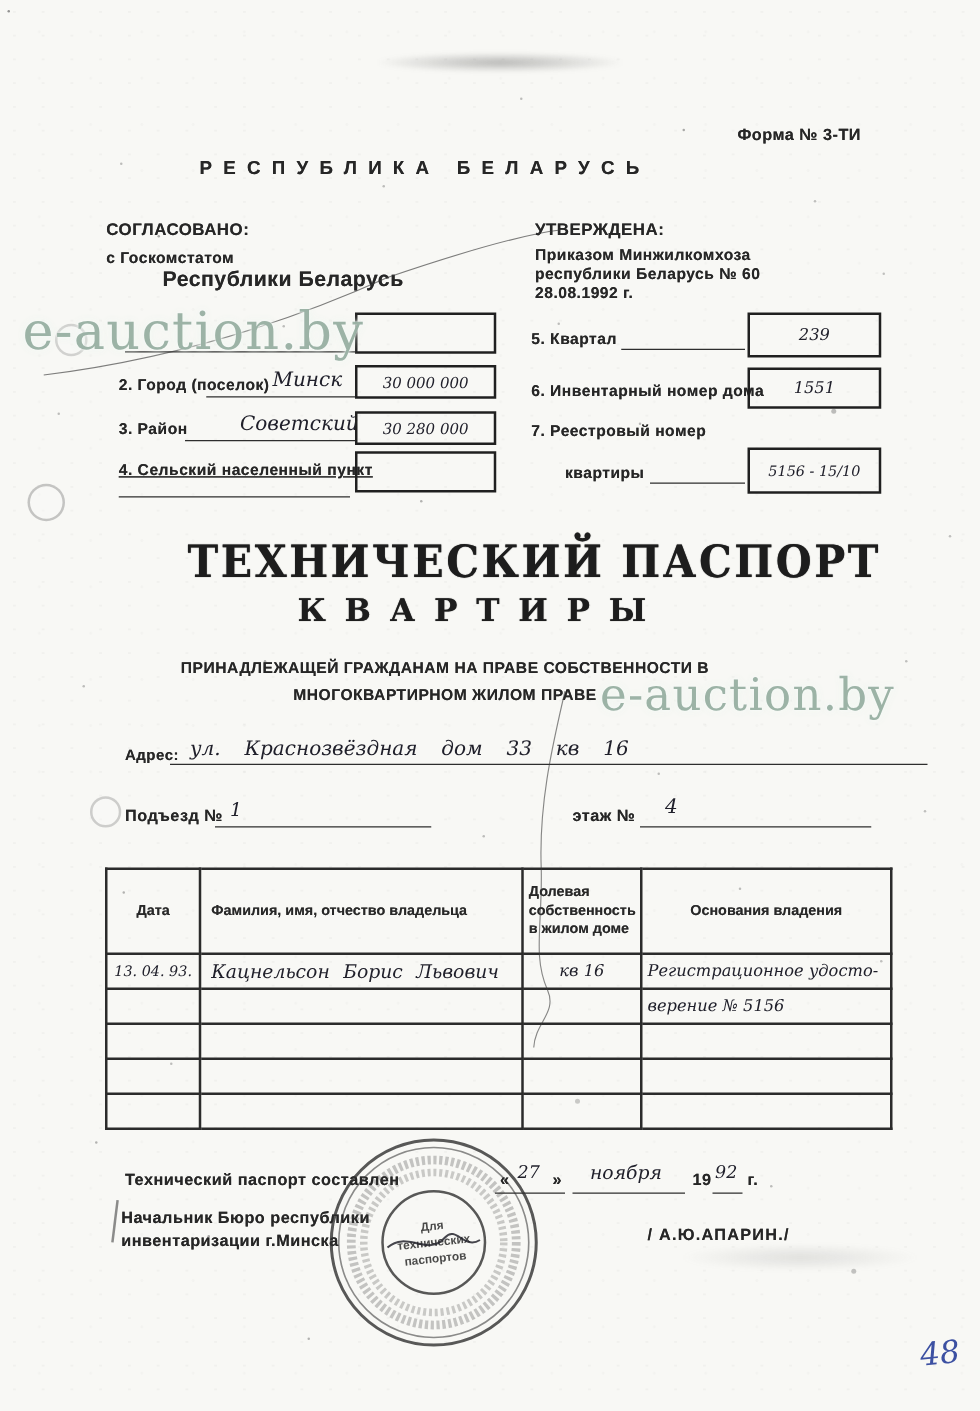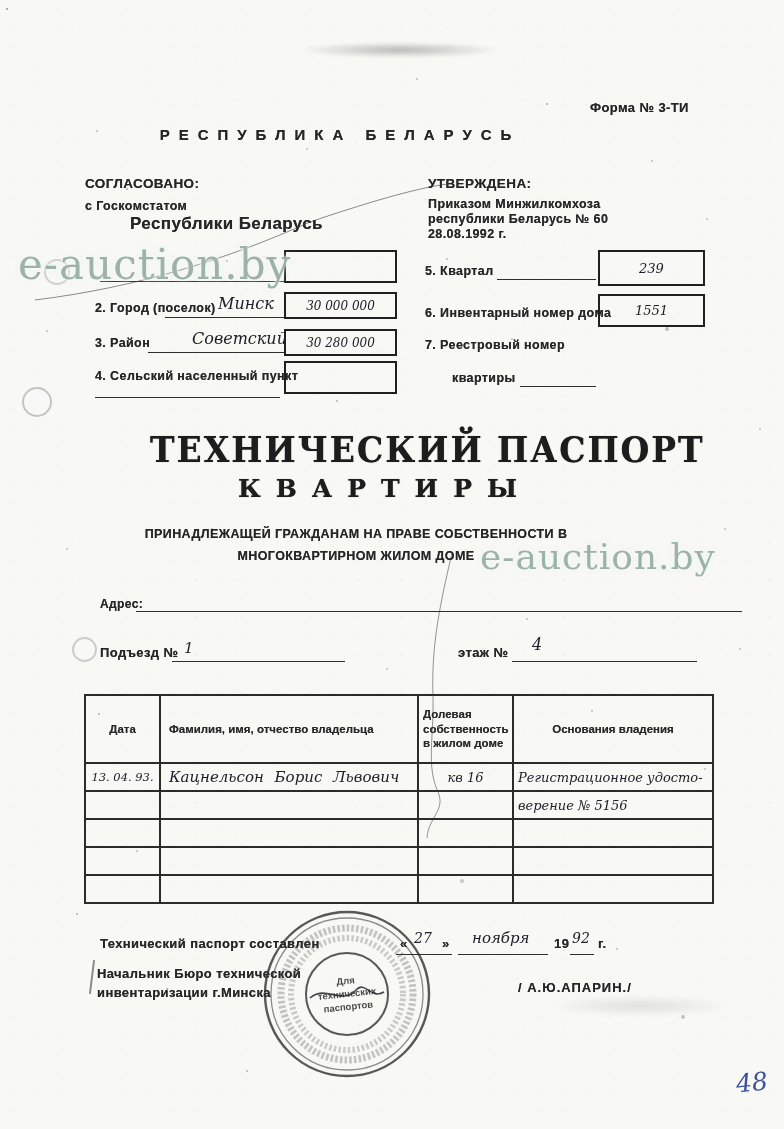--- a/index.html
+++ b/index.html
@@ -78,47 +78,51 @@
     <span class="hand" style="font-size:12px;">30 000 000</span>
   </div>
 
   <div class="abs type" style="left:95px;top:336px;font-size:12.5px;">3. Район</div>
   <div class="abs hand" style="left:192px;top:329px;font-size:16px;">Советский</div>
   <div class="abs u" style="left:148px;top:352px;width:136px;"></div>
   <div class="abs bx" style="left:284px;top:329px;width:113px;height:27px;justify-content:center;">
     <span class="hand" style="font-size:12px;">30 280 000</span>
   </div>
 
-  <div class="abs type" style="left:95px;top:369px;font-size:12.5px;">4. Сельский населенный пункт</div>
+  <div class="abs type" style="left:95px;top:369px;font-size:12.5px;text-decoration:underline;">4. Сельский населенный пункт</div>
   <div class="abs bx" style="left:284px;top:361px;width:113px;height:33px;"></div>
   <div class="abs u" style="left:95px;top:397px;width:185px;"></div>
 
   <div class="abs type" style="left:425px;top:264px;font-size:12.5px;">5. Квартал</div>
   <div class="abs u" style="left:497px;top:279px;width:99px;"></div>
   <div class="abs bx" style="left:598px;top:250px;width:107px;height:36px;">
     <span class="hand" style="font-size:13px;">239</span>
   </div>
 
   <div class="abs type" style="left:425px;top:306px;font-size:12.5px;">6. Инвентарный номер дома</div>
   <div class="abs bx" style="left:598px;top:294px;width:107px;height:33px;">
     <span class="hand" style="font-size:13px;">1551</span>
   </div>
 
   <div class="abs type" style="left:425px;top:338px;font-size:12.5px;">7. Реестровый номер</div>
   <div class="abs type" style="left:452px;top:371px;font-size:12.5px;">квартиры</div>
   <div class="abs u" style="left:520px;top:386px;width:76px;"></div>
+  <div class="abs bx" style="left:598px;top:358px;width:107px;height:37px;">
+    <span class="hand" style="font-size:11.5px;">5156 - 15/10</span>
+  </div>
 
   <div class="abs ttl center" style="left:150px;top:430px;width:470px;font-size:33px;letter-spacing:2px;transform:scaleY(1.08);">ТЕХНИЧЕСКИЙ ПАСПОРТ</div>
   <div class="abs ttl center" style="left:150px;top:474px;width:470px;font-size:25px;letter-spacing:15px;">КВАРТИРЫ</div>
   <div class="abs type center" style="left:106px;top:527px;width:500px;font-size:12.5px;">ПРИНАДЛЕЖАЩЕЙ ГРАЖДАНАМ НА ПРАВЕ  СОБСТВЕННОСТИ В</div>
-  <div class="abs type center" style="left:106px;top:549px;width:500px;font-size:12.5px;">МНОГОКВАРТИРНОМ ЖИЛОМ ДОМЕ</div>
+  <div class="abs type center" style="left:106px;top:549px;width:500px;font-size:12.5px;">МНОГОКВАРТИРНОМ ЖИЛОМ ПРАВЕ</div>
 
   <div class="abs wm" style="left:480px;top:536px;font-size:36px;">e-auction.by</div>
 
   <div class="abs type" style="left:100px;top:597px;font-size:12px;">Адрес:</div>
+  <div class="abs hand" style="left:152px;top:589px;font-size:16px;word-spacing:14px;">ул.  Краснозвёздная  дом 33  кв 16</div>
   <div class="abs u" style="left:136px;top:611px;width:606px;"></div>
 
   <div class="abs type" style="left:100px;top:645px;font-size:13px;">Подъезд №</div>
   <div class="abs hand" style="left:184px;top:639px;font-size:15px;">1</div>
   <div class="abs u" style="left:172px;top:661px;width:173px;"></div>
   <div class="abs type" style="left:458px;top:645px;font-size:13px;">этаж №</div>
   <div class="abs hand" style="left:532px;top:635px;font-size:16px;">4</div>
   <div class="abs u" style="left:512px;top:661px;width:185px;"></div>
 
   <table class="reg abs" style="left:84px;top:694px;width:628px;">
@@ -176,21 +180,21 @@
   <div class="abs type" style="left:442px;top:936px;font-size:13px;">»</div>
   <div class="abs u" style="left:396px;top:954px;width:56px;"></div>
   <div class="abs hand" style="left:472px;top:929px;font-size:15px;">ноября</div>
   <div class="abs u" style="left:458px;top:954px;width:90px;"></div>
   <div class="abs type" style="left:554px;top:936px;font-size:13px;">19</div>
   <div class="abs hand" style="left:572px;top:930px;font-size:14px;">92</div>
   <div class="abs u" style="left:570px;top:954px;width:24px;"></div>
   <div class="abs type" style="left:598px;top:936px;font-size:13px;">г.</div>
 
   <div class="abs" style="left:91px;top:960px;width:2px;height:34px;background:rgba(50,50,50,.55);transform:rotate(7deg);"></div>
-  <div class="abs type" style="left:97px;top:966px;font-size:13px;">Начальник Бюро технической</div>
+  <div class="abs type" style="left:97px;top:966px;font-size:13px;">Начальник Бюро республики</div>
   <div class="abs type" style="left:97px;top:985px;font-size:13px;">инвентаризации г.Минска</div>
   <div class="abs type" style="left:518px;top:980px;font-size:13px;letter-spacing:1px;">/ А.Ю.АПАРИН./</div>
 
   <svg class="abs" width="190" height="186" viewBox="0 0 190 186" style="left:252px;top:908px;">
     <g>
       <circle cx="95" cy="86" r="82" fill="none" stroke="#2f2f2f" stroke-width="2.4" opacity="0.8"></circle>
       <circle cx="95" cy="86" r="76" fill="none" stroke="#2f2f2f" stroke-width="1.3" opacity="0.55"></circle>
       <circle cx="95" cy="86" r="66" fill="none" stroke="#3a3a3a" stroke-width="7" stroke-dasharray="2.6 2.1" opacity="0.28"></circle>
       <circle cx="95" cy="86" r="56" fill="none" stroke="#3a3a3a" stroke-width="6" stroke-dasharray="2.4 2.3" opacity="0.25"></circle>
       <circle cx="95" cy="86" r="41" fill="none" stroke="#2f2f2f" stroke-width="2" opacity="0.8"></circle>

